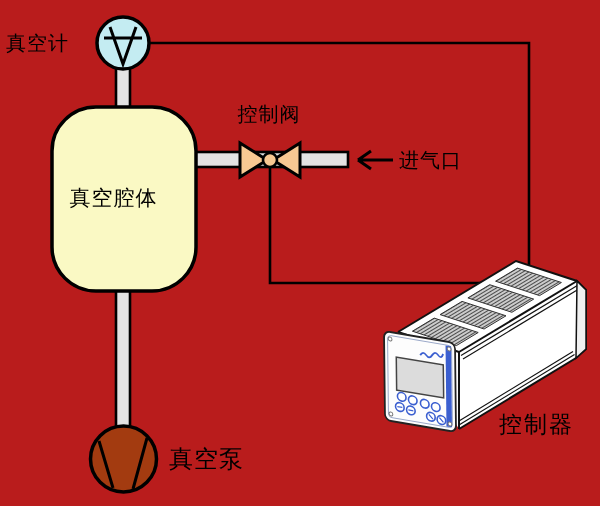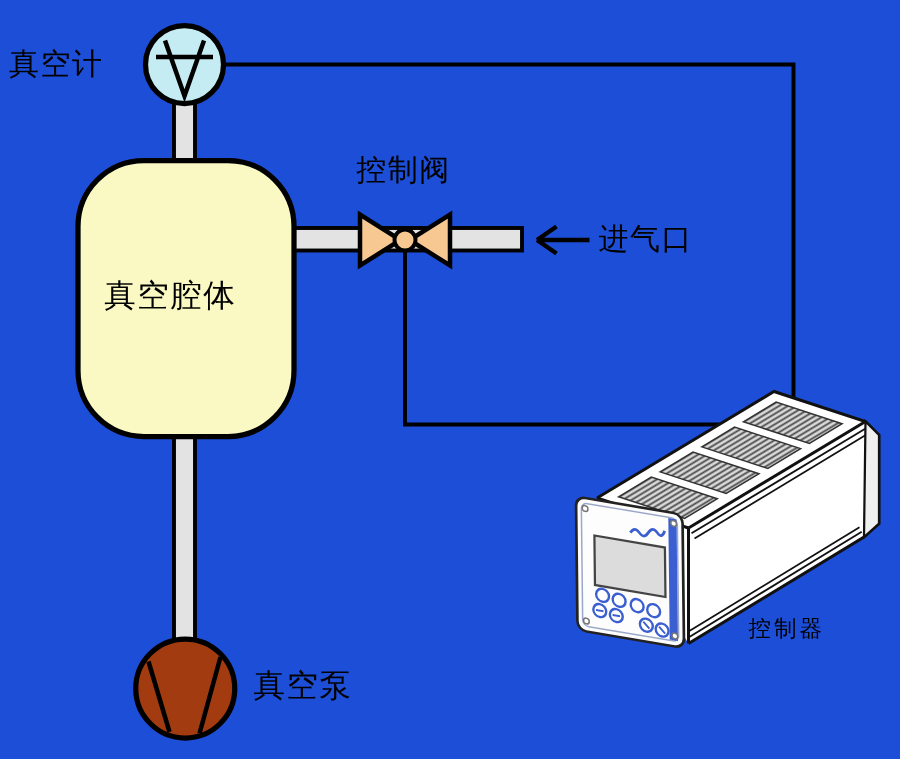--- a/index.html
+++ b/index.html
@@ -1,39 +1,39 @@
 <!DOCTYPE html>
 <html><head>
 <meta charset="utf-8">
 <style>
   html,body{margin:0;padding:0;background:#fff;}
   #canvas{
     position:relative;
     width:600px;height:506px;
-    background:#1d4ed8;
+    background:#b91c1c;
     font-family:"Liberation Sans","DejaVu Sans",sans-serif;
     overflow:hidden;
   }
   #diagram-svg{position:absolute;left:0;top:0;}
   .lbl{
     position:absolute;
     color:#000;
     font-size:20px;
     font-weight:500;
     letter-spacing:1px;
     white-space:nowrap;
     line-height:1.1;
   }
   .lbl.center{text-align:center;}
   #gauge-label{left:6px;top:32px;}
   #chamber-label{left:52px;top:186px;width:123px;font-size:21px;}
   #valve-label{left:210px;top:103px;width:118px;}
   #inlet-label{left:399px;top:149px;}
-  #pump-label{left:169px;top:446px;font-size:21px;}
-  #controller-label{left:499px;top:412px;font-size:15px;letter-spacing:2px;}
+  #pump-label{left:169px;top:446px;font-size:24px;}
+  #controller-label{left:499px;top:412px;font-size:23px;letter-spacing:2px;}
 </style>
 </head>
 <body>
 
 <div id="canvas">
 
   <svg id="diagram-svg" width="600" height="506" viewBox="0 0 600 506">
 
     <defs>
       <pattern id="vent" width="3" height="3" patternUnits="userSpaceOnUse" patternTransform="rotate(-31)">

